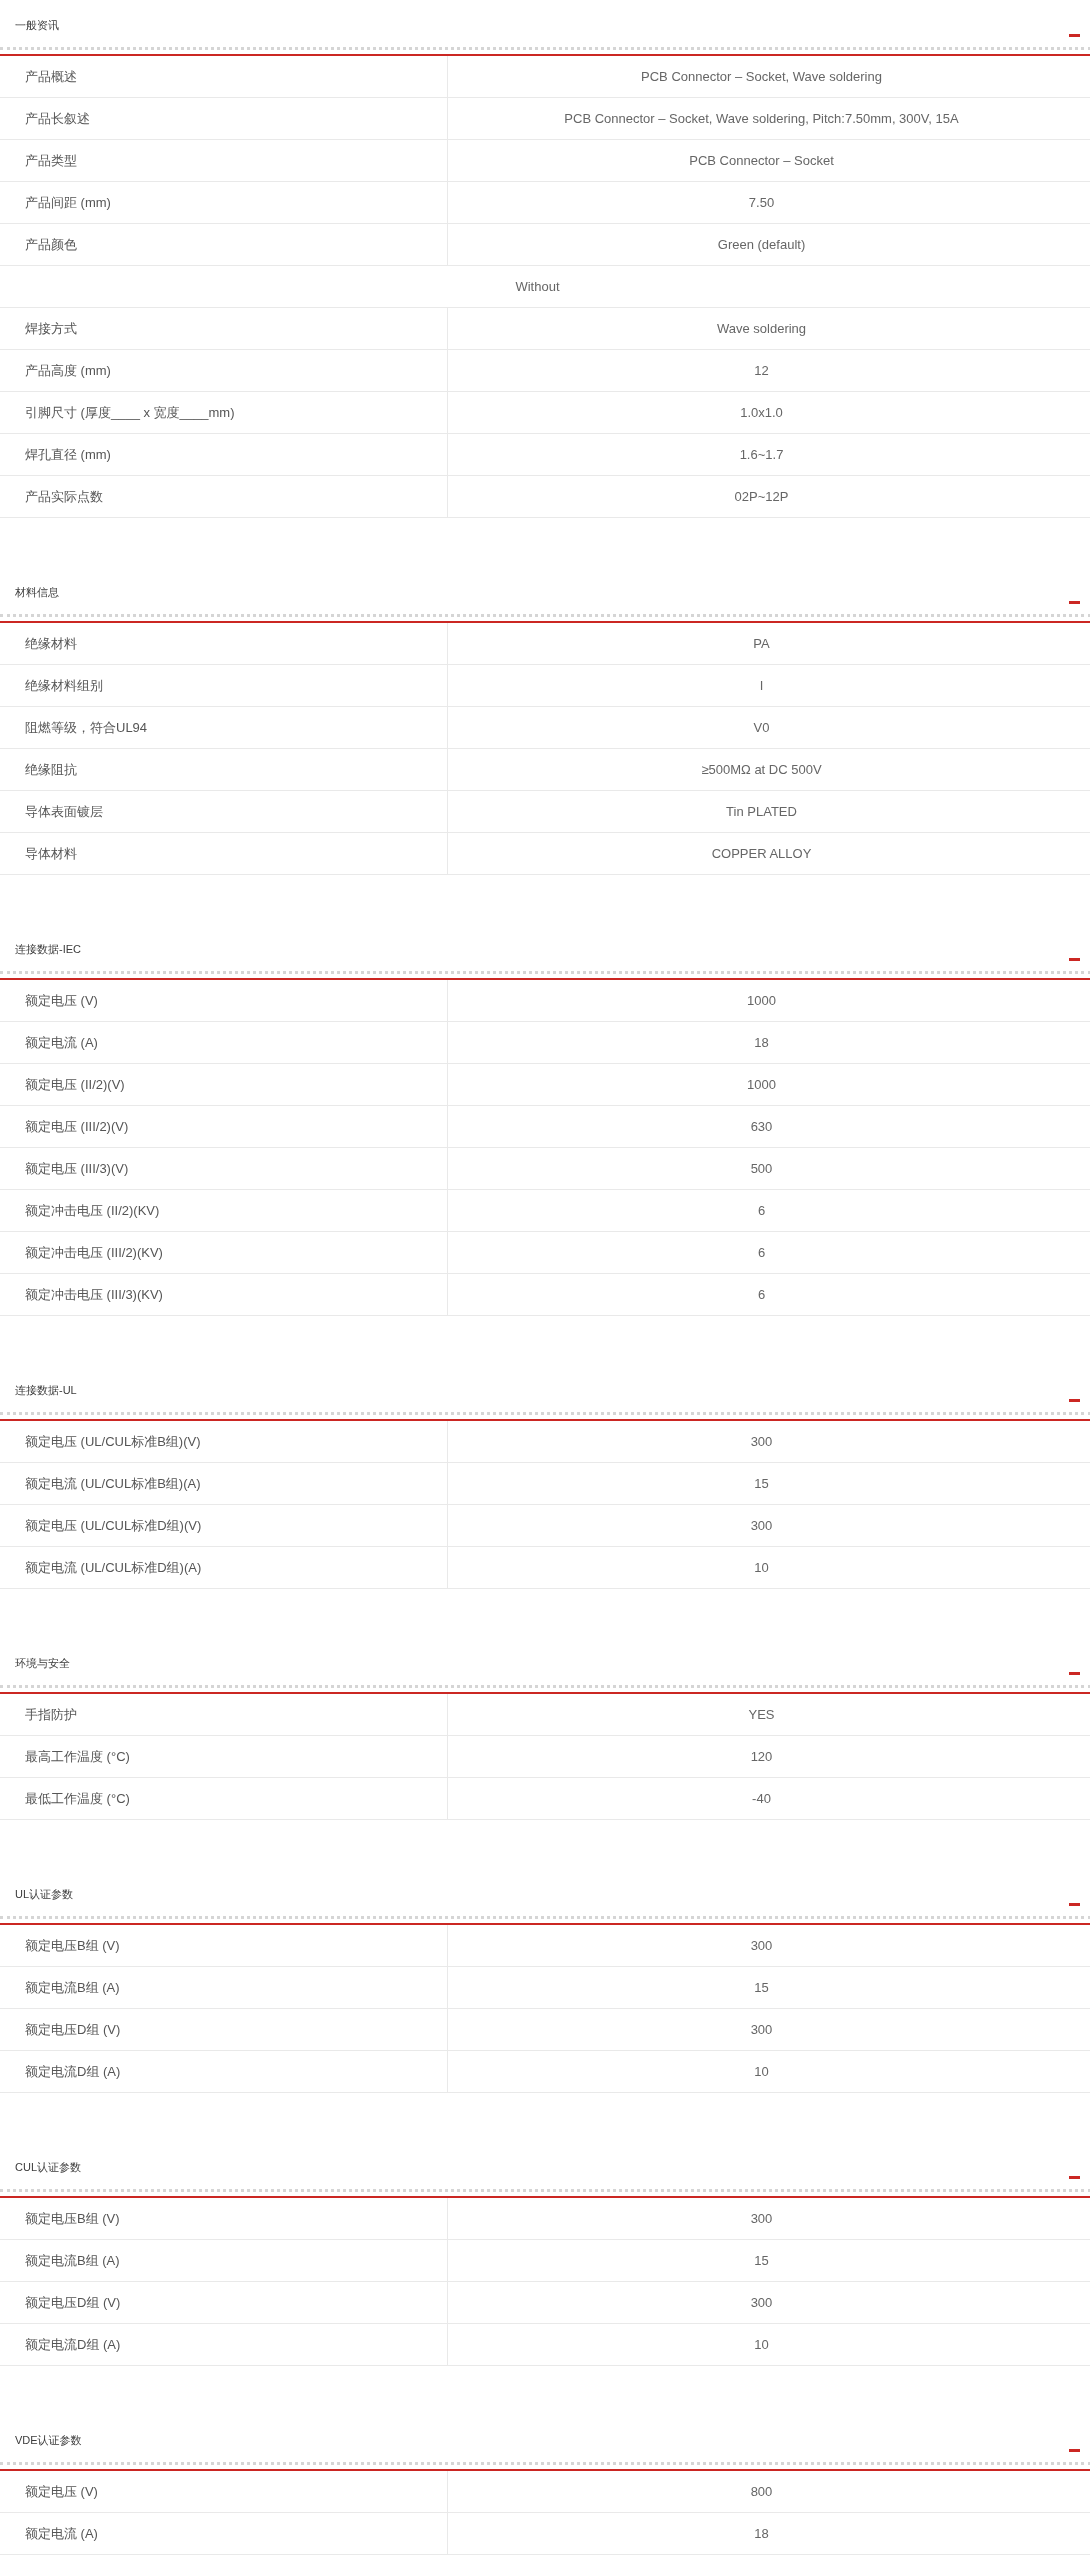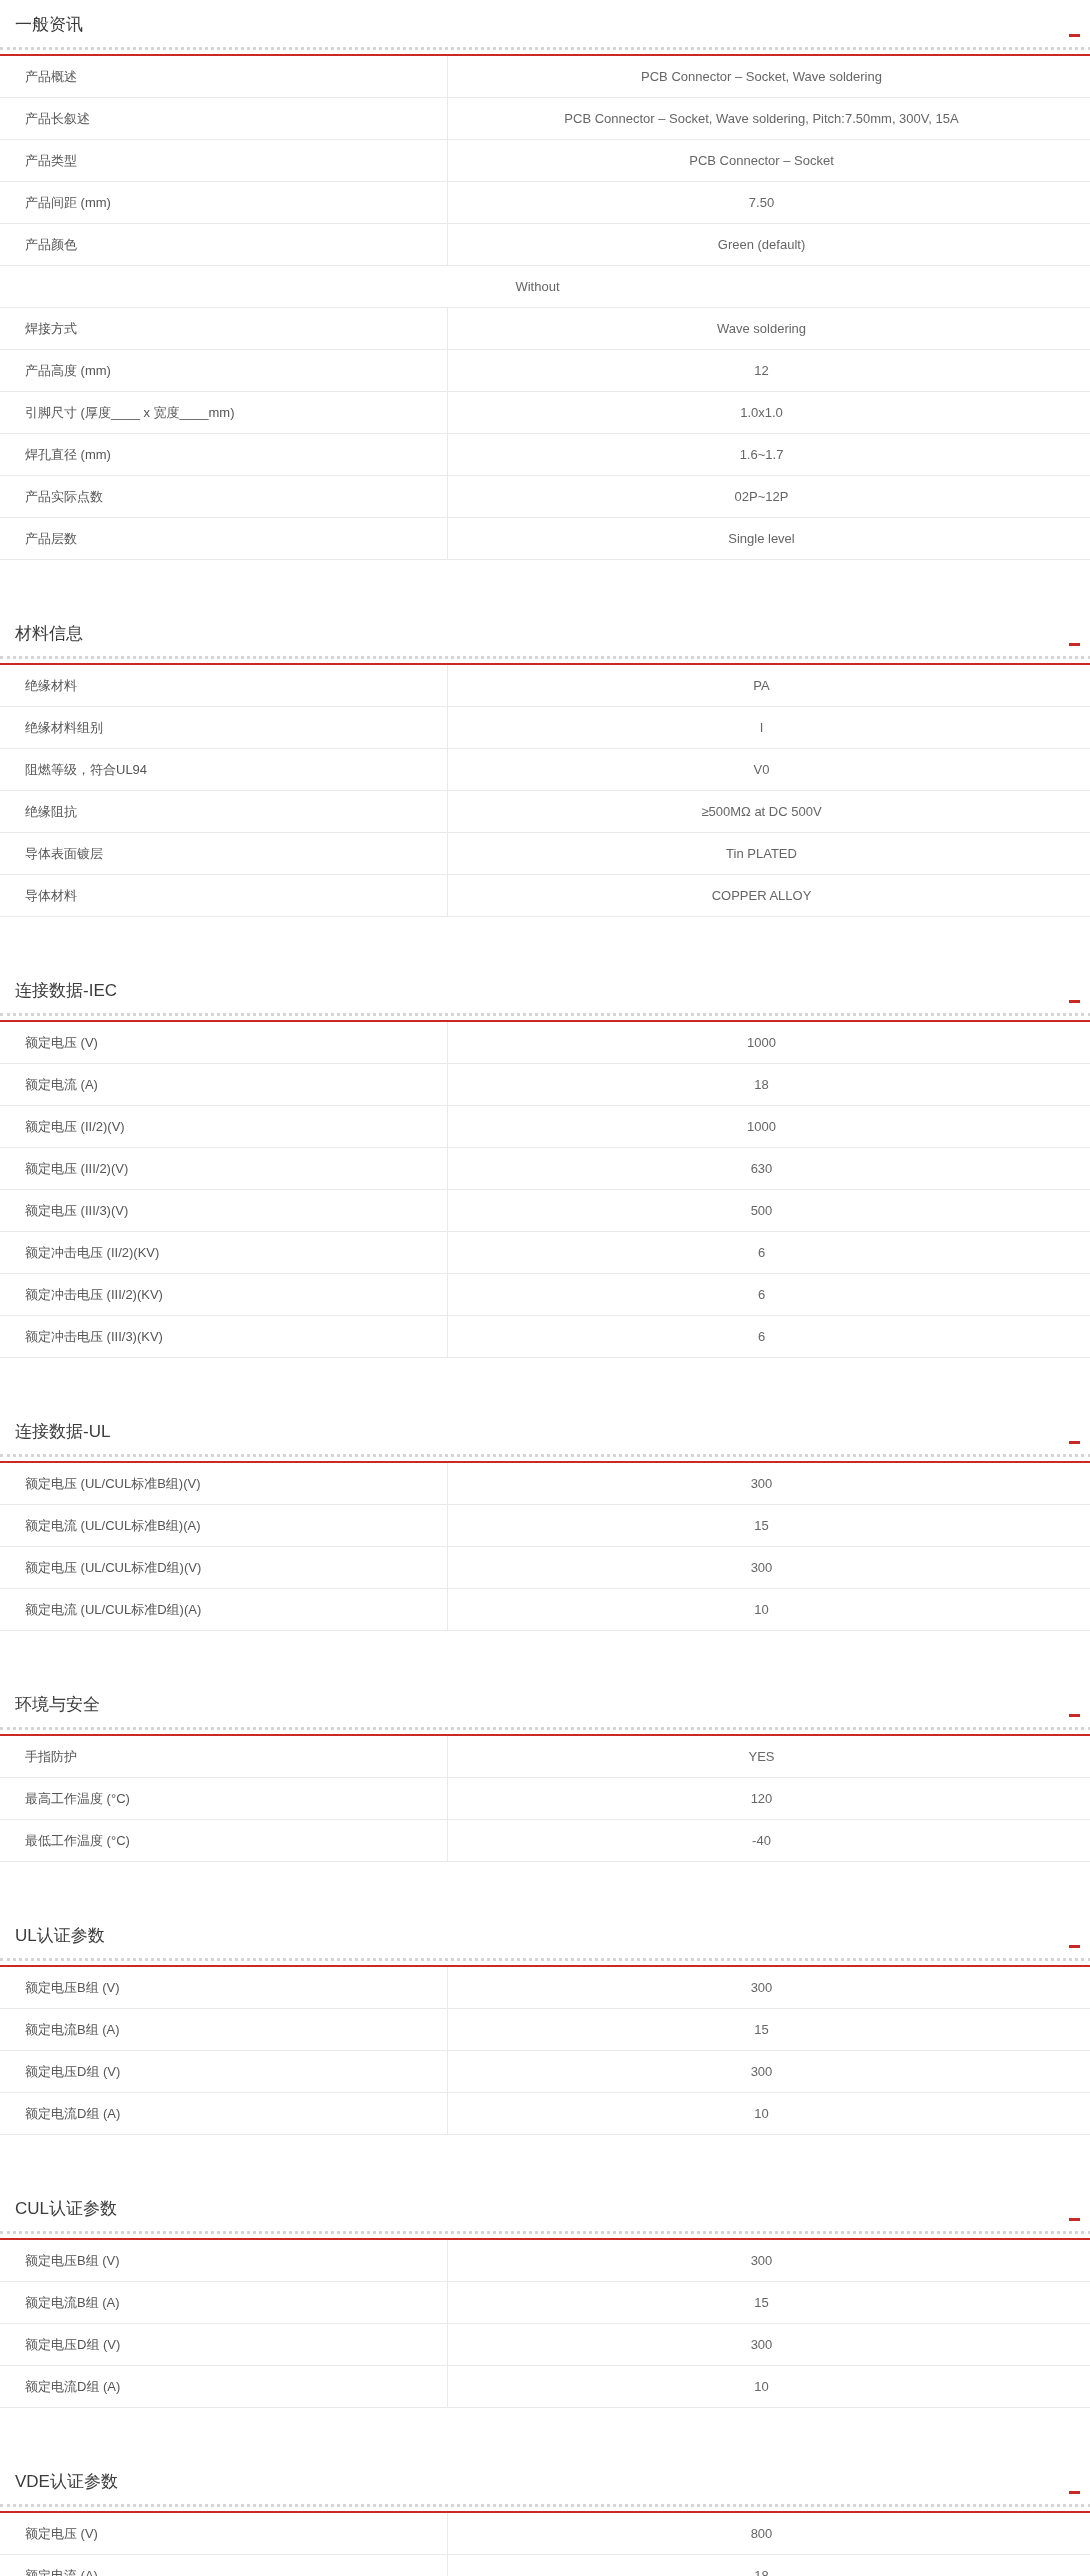--- a/index.html
+++ b/index.html
@@ -6,21 +6,21 @@
   body{
     width:1091px;min-height:2576px;
     font-family:"Liberation Sans","DejaVu Sans",sans-serif;
     color:#555;
   }
   .page{padding-top:13px;}
   .sec{margin-top:62px;}
   .sec:first-child{margin-top:0;}
   .sec-head{position:relative;padding:0 0 10px 15px;height:24px;}
   .sec-title{
-    margin:0;font-size:17px;line-height:24px;font-weight:400;
+    margin:0;font-size:11px;line-height:24px;font-weight:400;
     color:#3b3b3b;display:inline-block;
   }
   .minus{
     position:absolute;right:11px;bottom:10px;
     width:11px;height:3px;background:#cb2723;cursor:pointer;
   }
   .dotline{height:0;border-top:3px dotted #d5d5d5;}
   .redline{height:2px;background:#cb2723;margin-top:4px;}
   .tbl{width:100%;}
   .row{
@@ -88,24 +88,20 @@
           <div class="val">1.0x1.0</div>
         </div>
       <div class="row">
           <div class="lbl">焊孔直径 (mm)</div>
           <div class="val">1.6~1.7</div>
         </div>
       <div class="row">
           <div class="lbl">产品实际点数</div>
           <div class="val">02P~12P</div>
         </div>
-      <div class="row">
-          <div class="lbl">产品层数</div>
-          <div class="val">Single level</div>
-        </div>
     </div>
   </section>
 
   <section class="sec">
     <div class="sec-head">
       <h2 class="sec-title">材料信息</h2>
       <span class="minus"></span>
     </div>
     <div class="dotline"></div>
     <div class="redline"></div>

